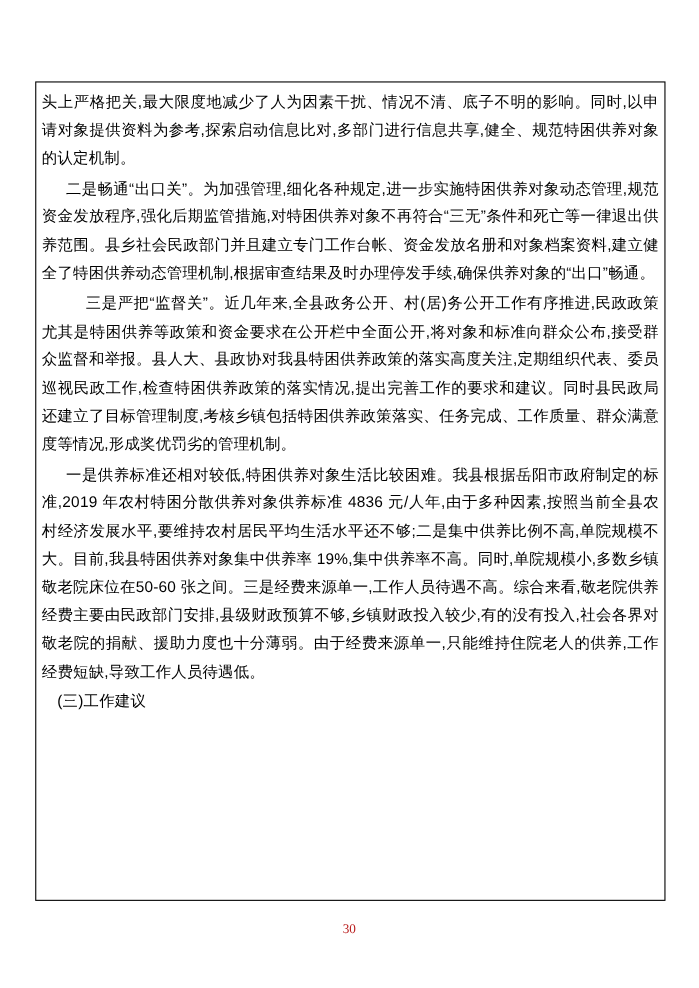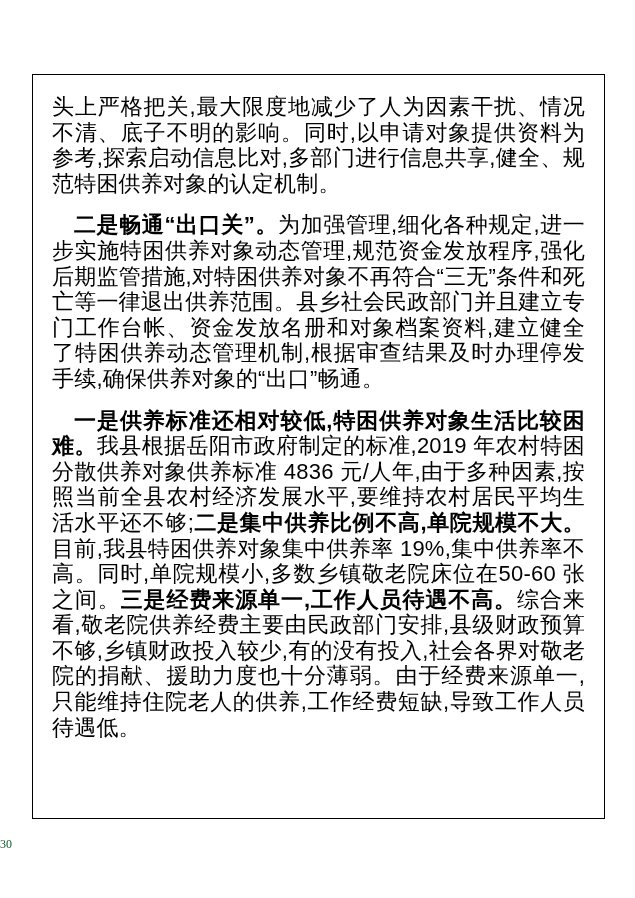--- a/index.html
+++ b/index.html
@@ -20,47 +20,50 @@
     top: 74px;
     width: 573px;
     height: 745px;
     border: 1.5px solid #000000;
     box-sizing: border-box;
     padding: 3px 3px 0 3px;
     overflow: hidden;
     background: #ffffff;
   }
   .para {
-    margin: 16px;
-    font-size: 22px;
+    margin: 2px;
+    font-size: 14px;
     line-height: 25.6px;
     text-align: justify;
     text-justify: inter-ideograph;
     letter-spacing: 0.2px;
   }
   .para.continuation { text-indent: 0; }
   .para.body { text-indent: 22px; }
   .para.body-wide-indent { text-indent: 40px; }
   .para.heading { text-indent: 14px; font-weight: bold; }
-  .run.bold { font-weight: bold; }
+  .run.bold { font-weight: normal; }
   .page-number {
     position: absolute;
     top: 837px;
     left: 0;
     width: 635px;
+    text-align: center;
     font-family: "Liberation Serif", "DejaVu Serif", serif;
     font-size: 12px;
-    color: #14532d;
+    color: #b91c1c;
   }
 </style>
 </head>
 <body>
 
 <div class="page">
   <div class="content-frame">
     <div id="paragraphs">
         <p class="para continuation"><span class="run">头上严格把关,最大限度地减少了人为因素干扰、情况不清、底子不明的影响。同时,以申请对象提供资料为参考,探索启动信息比对,多部门进行信息共享,健全、规范特困供养对象的认定机制。</span></p>
         <p class="para body"><span class="run bold">二是畅通“出口关”。</span><span class="run">为加强管理,细化各种规定,进一步实施特困供养对象动态管理,规范资金发放程序,强化后期监管措施,对特困供养对象不再符合“三无”条件和死亡等一律退出供养范围。县乡社会民政部门并且建立专门工作台帐、资金发放名册和对象档案资料,建立健全了特困供养动态管理机制,根据审查结果及时办理停发手续,确保供养对象的“出口”畅通。</span></p>
+        <p class="para body-wide-indent"><span class="run bold">三是严把“监督关”。</span><span class="run">近几年来,全县政务公开、村(居)务公开工作有序推进,民政政策尤其是特困供养等政策和资金要求在公开栏中全面公开,将对象和标准向群众公布,接受群众监督和举报。县人大、县政协对我县特困供养政策的落实高度关注,定期组织代表、委员巡视民政工作,检查特困供养政策的落实情况,提出完善工作的要求和建议。同时县民政局还建立了目标管理制度,考核乡镇包括特困供养政策落实、任务完成、工作质量、群众满意度等情况,形成奖优罚劣的管理机制。</span></p>
         <p class="para body"><span class="run bold">一是供养标准还相对较低,特困供养对象生活比较困难。</span><span class="run">我县根据岳阳市政府制定的标准,2019 年农村特困分散供养对象供养标准 4836 元/人年,由于多种因素,按照当前全县农村经济发展水平,要维持农村居民平均生活水平还不够;</span><span class="run bold">二是集中供养比例不高,单院规模不大。</span><span class="run">目前,我县特困供养对象集中供养率 19%,集中供养率不高。同时,单院规模小,多数乡镇敬老院床位在50-60 张之间。</span><span class="run bold">三是经费来源单一,工作人员待遇不高。</span><span class="run">综合来看,敬老院供养经费主要由民政部门安排,县级财政预算不够,乡镇财政投入较少,有的没有投入,社会各界对敬老院的捐献、援助力度也十分薄弱。由于经费来源单一,只能维持住院老人的供养,工作经费短缺,导致工作人员待遇低。</span></p>
+        <p class="para heading"><span class="run bold">(三)工作建议</span></p>
       </div>
   </div>
   <div class="page-number">30</div>
 </div>
 
 </body></html>

